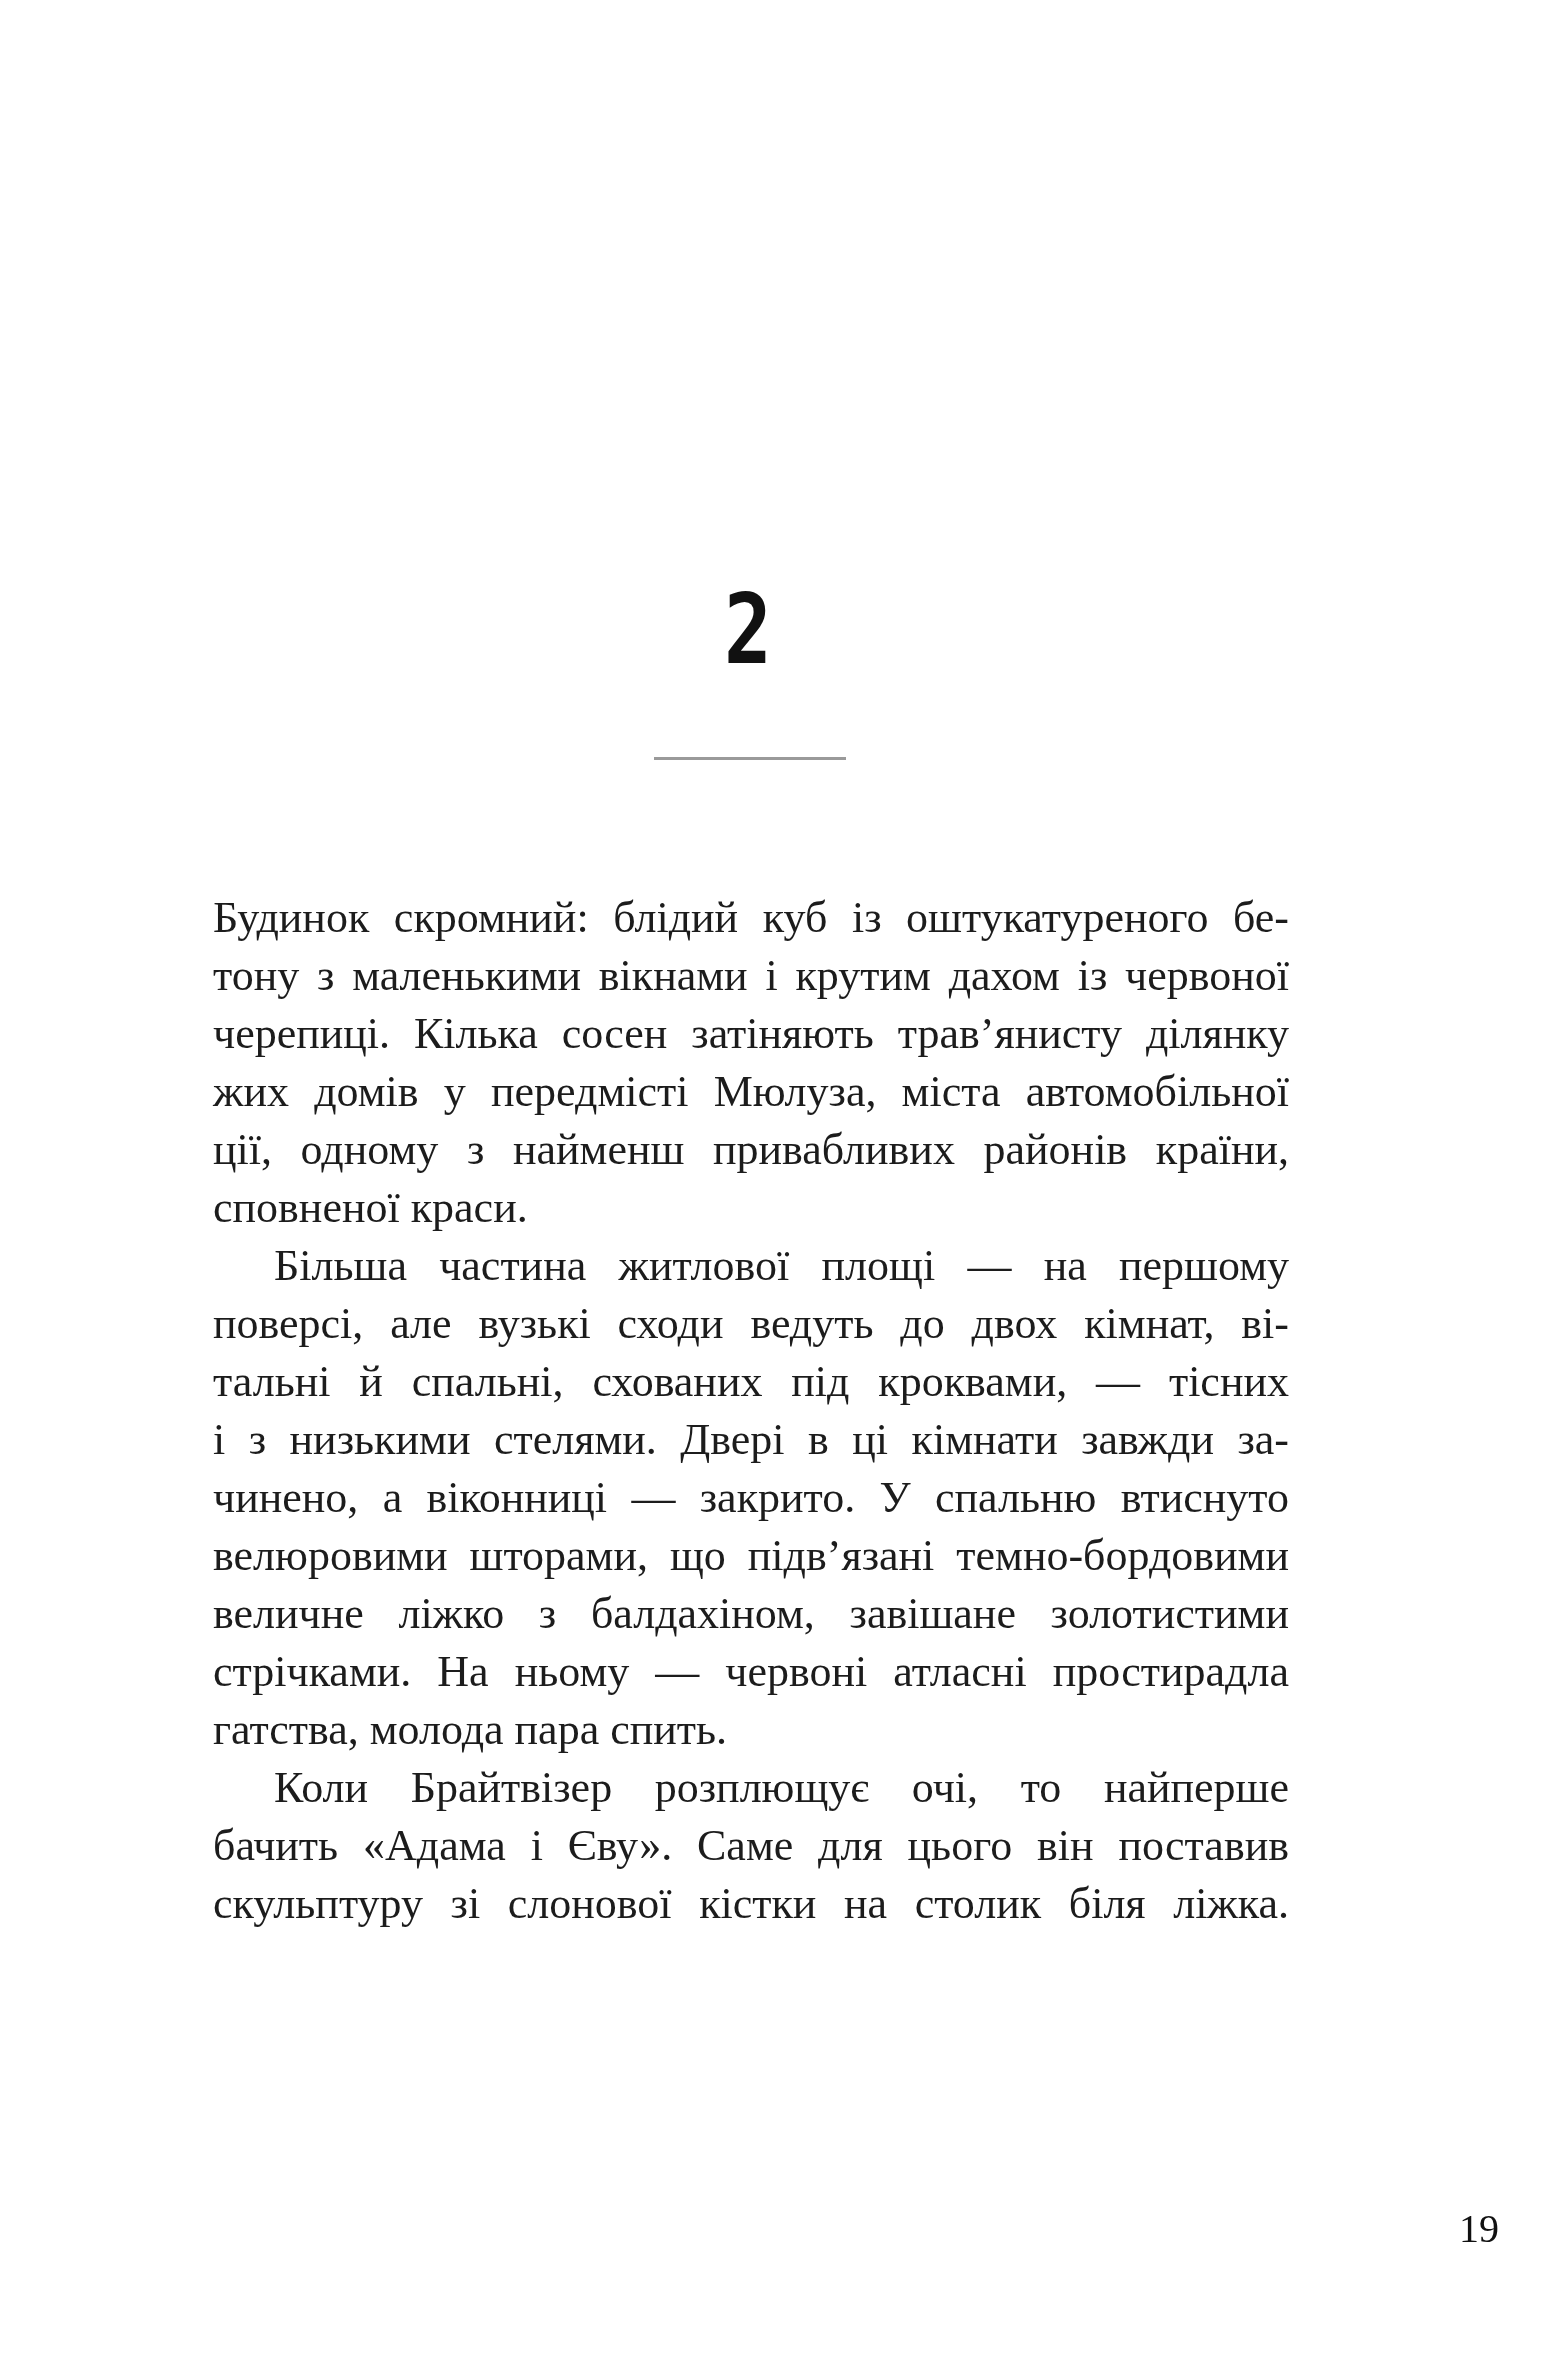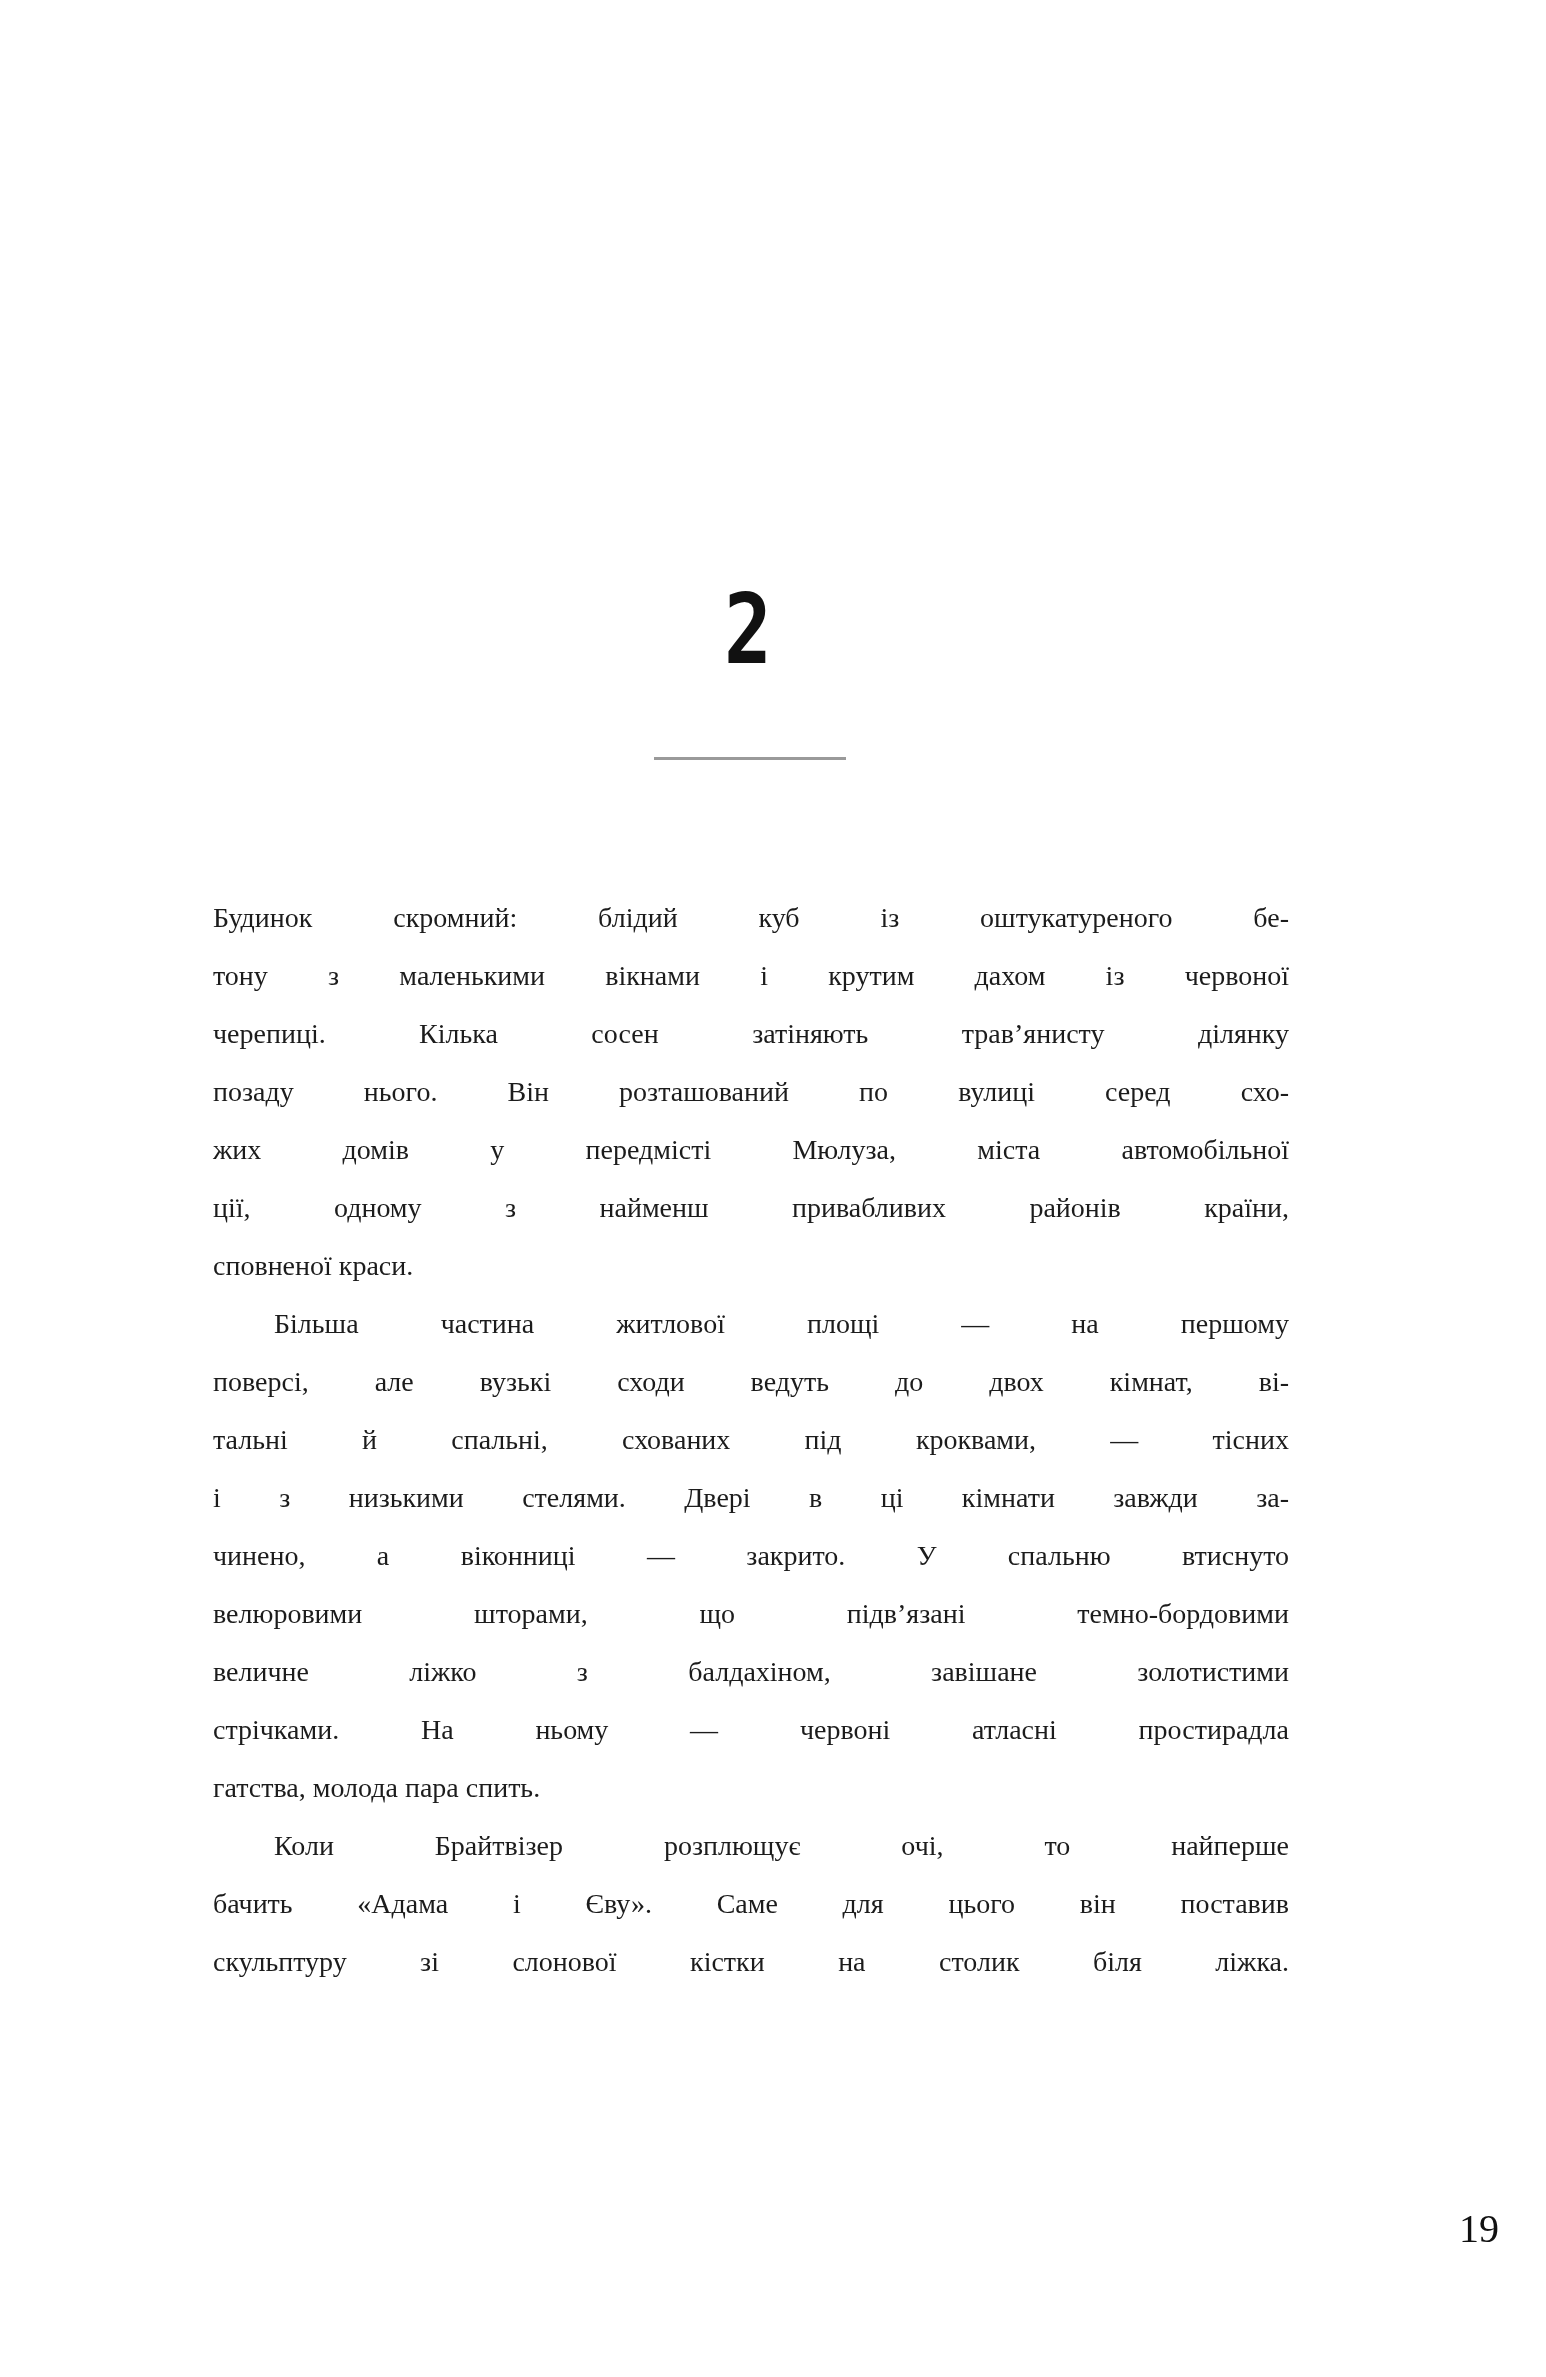--- a/index.html
+++ b/index.html
@@ -47,21 +47,21 @@
     .body-text {
       position: absolute;
       left: 213px;
       top: 889px;
       width: 1076px;
     }
     .line {
       display: block;
       height: 58px;
       line-height: 58px;
-      font-size: 28px;
+      font-size: 44px;
       white-space: nowrap;
       text-align: justify;
       text-align-last: justify;
       color: #1c1c1c;
       letter-spacing: 0px;
     }
     .line.indent {
       padding-left: 61px;
     }
     .line.last {
@@ -87,21 +87,20 @@
 
   <div class="chapter-number">2</div>
 
   <div class="chapter-rule"></div>
 
   <div class="body-text" id="body-text">
 
     <span class="line">Будинок скромний: блідий куб із оштукатуреного бе-</span>
     <span class="line">тону з маленькими вікнами і крутим дахом із червоної</span>
     <span class="line">черепиці. Кілька сосен затіняють трав’янисту ділянку</span>
-    <span class="line">позаду нього. Він розташований по вулиці серед схо-</span>
     <span class="line">жих домів у передмісті Мюлуза, міста автомобільної</span>
     <span class="line">ції, одному з найменш привабливих районів країни,</span>
     <span class="line last">сповненої краси.</span>
     <span class="line indent">Більша частина житлової площі — на першому</span>
     <span class="line">поверсі, але вузькі сходи ведуть до двох кімнат, ві-</span>
     <span class="line">тальні й спальні, схованих під кроквами, — тісних</span>
     <span class="line">і з низькими стелями. Двері в ці кімнати завжди за-</span>
     <span class="line">чинено, а віконниці — закрито. У спальню втиснуто</span>
     <span class="line">велюровими шторами, що підв’язані темно-бордовими</span>
     <span class="line">величне ліжко з балдахіном, завішане золотистими</span>

